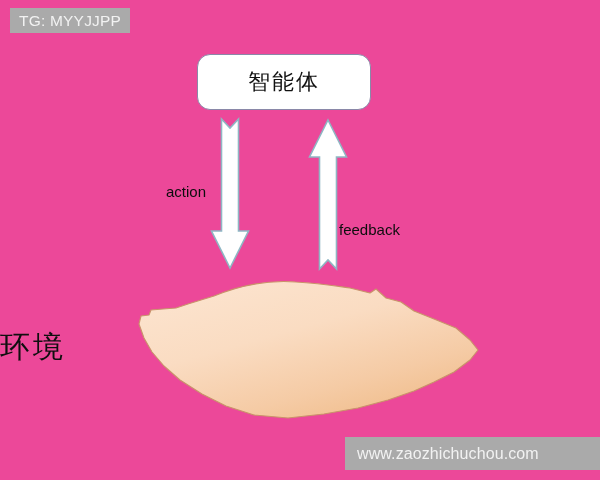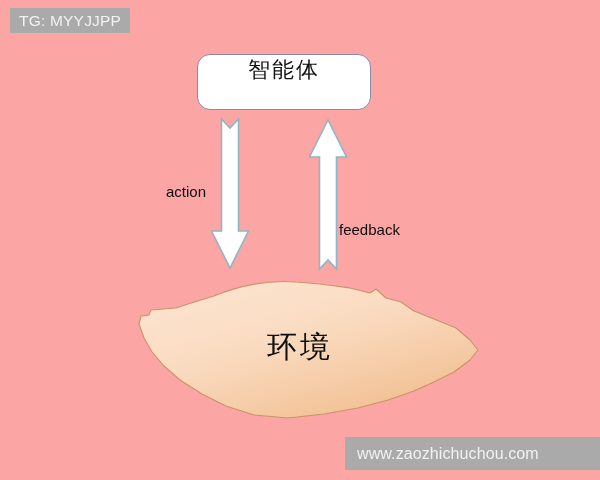--- a/index.html
+++ b/index.html
@@ -8,21 +8,21 @@
     padding: 0;
     background: #ffffff;
   }
   body {
     font-family: "Liberation Sans", "DejaVu Sans", sans-serif;
   }
   #canvas {
     position: relative;
     width: 600px;
     height: 480px;
-    background: #fca5a5;
+    background: #ec4899;
     overflow: hidden;
   }
 
   
   .watermark {
     position: absolute;
     background: #aaaaaa;
     color: #f2f2f2;
     display: flex;
     align-items: center;
@@ -51,20 +51,21 @@
     position: absolute;
     left: 197px;
     top: 54px;
     width: 174px;
     height: 56px;
     box-sizing: border-box;
     border: 1.6px solid #8a88a8;
     border-radius: 13px;
     background: #ffffff;
     display: flex;
+    align-items: center;
     justify-content: center;
   }
   #agent-label {
     font-family: "DejaVu Serif", "Liberation Serif", serif;
     font-size: 22px;
     color: #111111;
     letter-spacing: 2px;
   }
 
   
@@ -98,21 +99,20 @@
     position: absolute;
     left: 118px;
     top: 272px;
     overflow: visible;
   }
   #env-label {
     position: absolute;
     left: 0;
     top: 327px;
     width: 600px;
-    text-align: center;
     font-family: "DejaVu Serif", "Liberation Serif", serif;
     font-size: 30px;
     color: #0f0f0f;
     letter-spacing: 3px;
   }
 </style>
 </head>
 <body>
 
 <div id="canvas">

